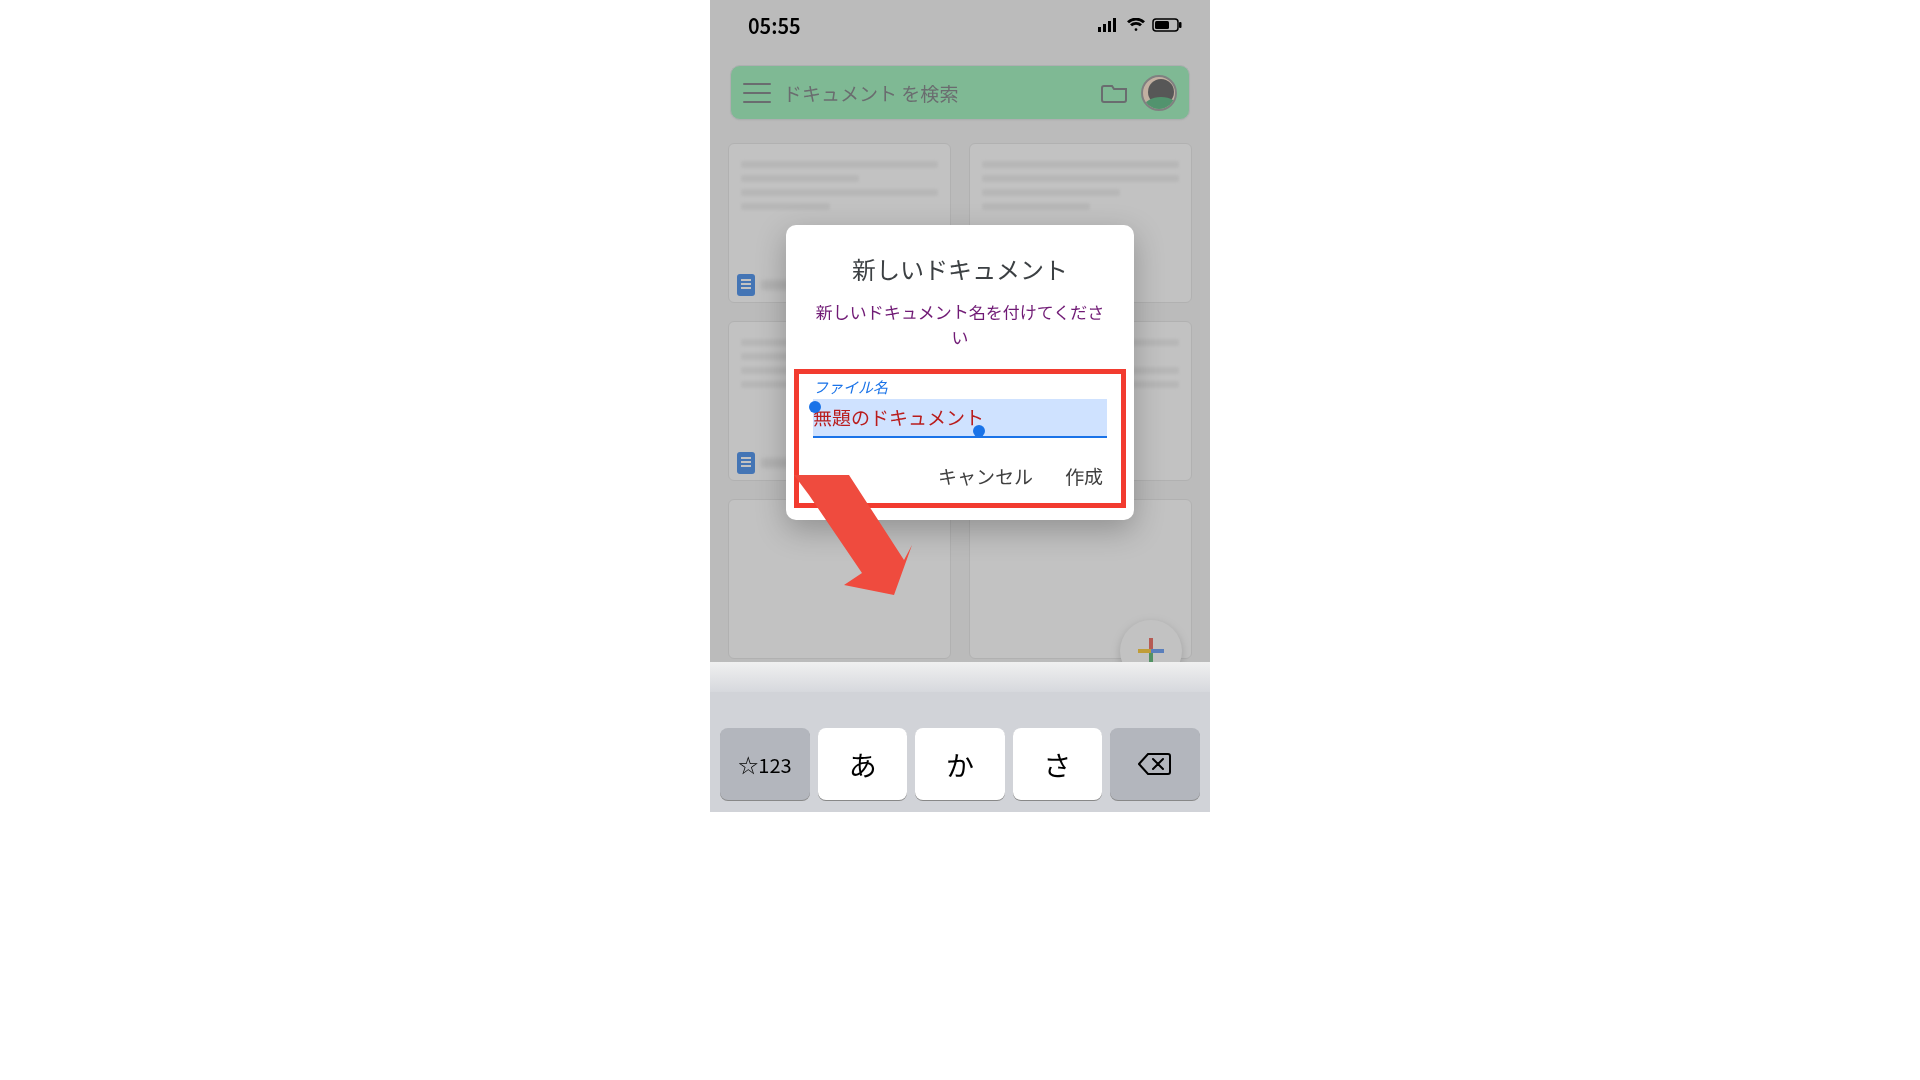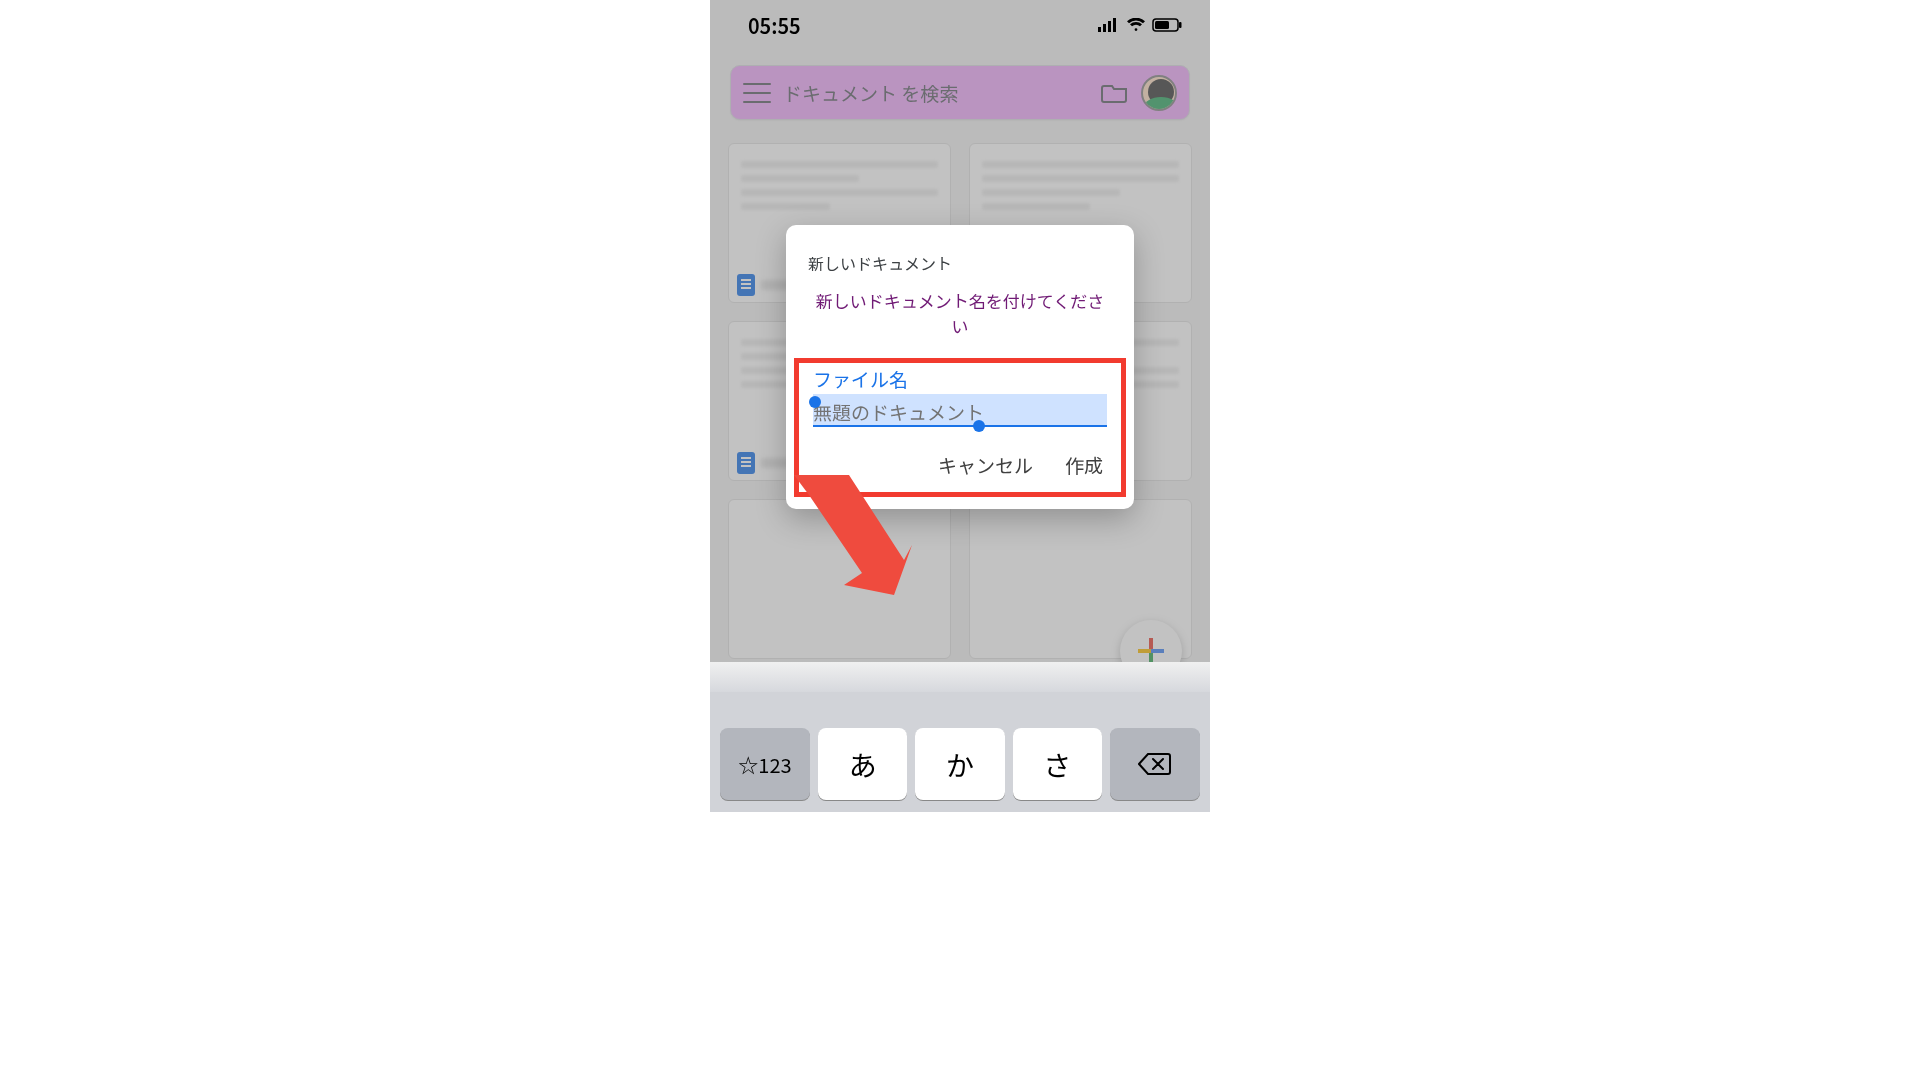--- a/index.html
+++ b/index.html
@@ -5,21 +5,21 @@
   * { box-sizing: border-box; margin: 0; padding: 0; font-family: -apple-system, "Hiragino Sans", "Noto Sans JP", sans-serif; }
   body { width: 1920px; height: 1080px; background: #fff; overflow: hidden; }
   .stage { width: 1920px; height: 1080px; display:flex; align-items:flex-start; justify-content:center; }
   .phone { width: 500px; height: 812px; background:#f3f3f3; position:relative; overflow:hidden; border-radius:0; }
   
   .statusbar { position:absolute; top:0; left:0; right:0; height:50px; display:flex; justify-content:space-between; align-items:center; padding: 0 28px 0 38px; color:#000; font-weight:600; font-size:20px; }
   .status-icons { display:flex; gap:6px; align-items:center; }
   .status-icons svg { display:block; }
   
   .app { position:absolute; inset:0; padding-top:60px; }
-  .searchbar { margin: 5px 20px 15px 20px; height:55px; background:#f0abfc; border:1px solid #dadce0; border-radius:10px; display:flex; align-items:center; padding:0 12px; gap:12px; box-shadow:0 1px 2px rgba(0,0,0,.05); }
+  .searchbar { margin: 5px 20px 15px 20px; height:55px; background:#86efac; border:1px solid #dadce0; border-radius:10px; display:flex; align-items:center; padding:0 12px; gap:12px; box-shadow:0 1px 2px rgba(0,0,0,.05); }
   .burger { width:28px; height:20px; display:flex; flex-direction:column; justify-content:space-between; }
   .burger span{ height:2px; background:#5f6368; border-radius:2px;}
   .search-ph { color:#5f6368; font-size:19px; flex:1;}
   .folder-icon svg, .list-icon svg { display:block; }
   .avatar { width:36px; height:36px; border-radius:50%; background:#ffdfc4; border:2px solid #888; position:relative; overflow:hidden;}
   .avatar::before{content:"";position:absolute;width:26px;height:26px;border-radius:50%;background:#3d3d3d;left:5px;top:2px;}
   .avatar::after{content:"";position:absolute;width:34px;height:20px;border-radius:50% 50% 0 0;background:#3a6; left:1px; bottom:-8px;}
   .filterrow{ display:flex; justify-content:space-between; align-items:center; padding:0 22px 12px 22px; color:#5f6368; font-size:15px; font-weight:600;}
   .filterrow .left{display:flex;align-items:center;gap:6px;}
   .grid { padding:8px 18px; display:grid; grid-template-columns:1fr 1fr; gap:18px;}
@@ -39,26 +39,26 @@
   .kb { position:absolute; left:0; right:0; bottom:0; height:120px; background:#d1d3d8;}
   .kb-grad { position:absolute; left:0; right:0; top:-30px; height:30px; background:linear-gradient(#f0f0f0,#d6d8dd);}
   .kbrow{ position:absolute; left:10px; right:10px; bottom:12px; height:72px; display:grid; grid-template-columns: 90px 1fr 1fr 1fr 90px; gap:8px;border-radius:20px;}
   .key{ border-radius:8px; background:#fff; box-shadow:0 1px 0 #888; font-size:28px; display:flex; align-items:center; justify-content:center; font-weight:400;}
   .key.sp{ background:#b3b6bd; font-size:20px;}
   .key.sp.del svg{display:block;}
   
   .dim{ position:absolute; inset:0; background:rgba(120,120,120,.45);}
   
   .dialog { position:absolute; left:50%; top:225px; transform:translateX(-50%); width:348px; background:#fff; border-radius:10px; box-shadow:0 10px 30px rgba(0,0,0,.25); padding:26px 22px 20px 22px;}
-  .dialog .title{ font-size:16px; color:#3c4043; margin-bottom:14px;}
+  .dialog .title{ text-align:center; font-size:24px; color:#3c4043; margin-bottom:14px;}
   .dialog .sub{ text-align:center; font-size:17px; color:#701a75; line-height:1.45; margin-bottom:20px;}
   .hl-box{ border:5px solid #f23b2f; padding:0 14px 14px 14px; margin:0 -14px -8px -14px;}
-  .fld-label{ font-size:19px; color:#1a73e8; margin-top:2px;}
+  .fld-label{ font-size:15px; color:#1a73e8; margin-top:2px;font-style:italic;}
   .fld-wrap{ position:relative; margin-top:2px;}
-  .fld-input{ width:100%; border:none; border-bottom:2px solid #1a73e8; font-size:19px; padding:4px 0 0 0; outline:none; color:#737373;}
+  .fld-input{ width:100%; border:none; border-bottom:2px solid #1a73e8; font-size:19px; padding:4px 0 6px 0; outline:none; color:#b91c1c;}
   .sel{ background:#cfe2ff;}
   .handle{ position:absolute; width:12px; height:12px; background:#1a73e8; border-radius:50%;}
   .handle.l{ left:-4px; top:2px;}
   .handle.r{ left:160px; top:26px;}
   .dlg-actions{ display:flex; justify-content:flex-end; gap:32px; margin-top:24px; padding-right:4px;}
   .dlg-btn{ background:none; border:none; color:#404040; font-size:19px; cursor:pointer; }
   
   .arrow{ position:absolute; left:8px; top:250px; width:120px; height:120px; pointer-events:none;}
   
 </style>

